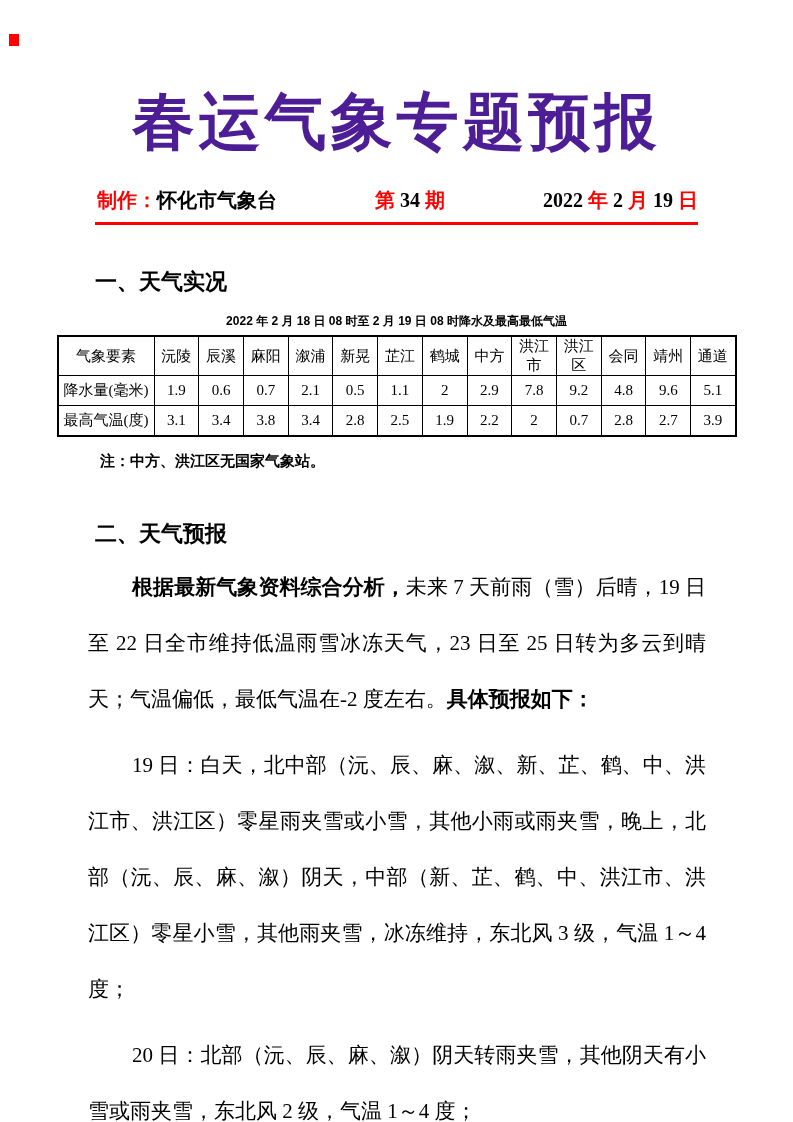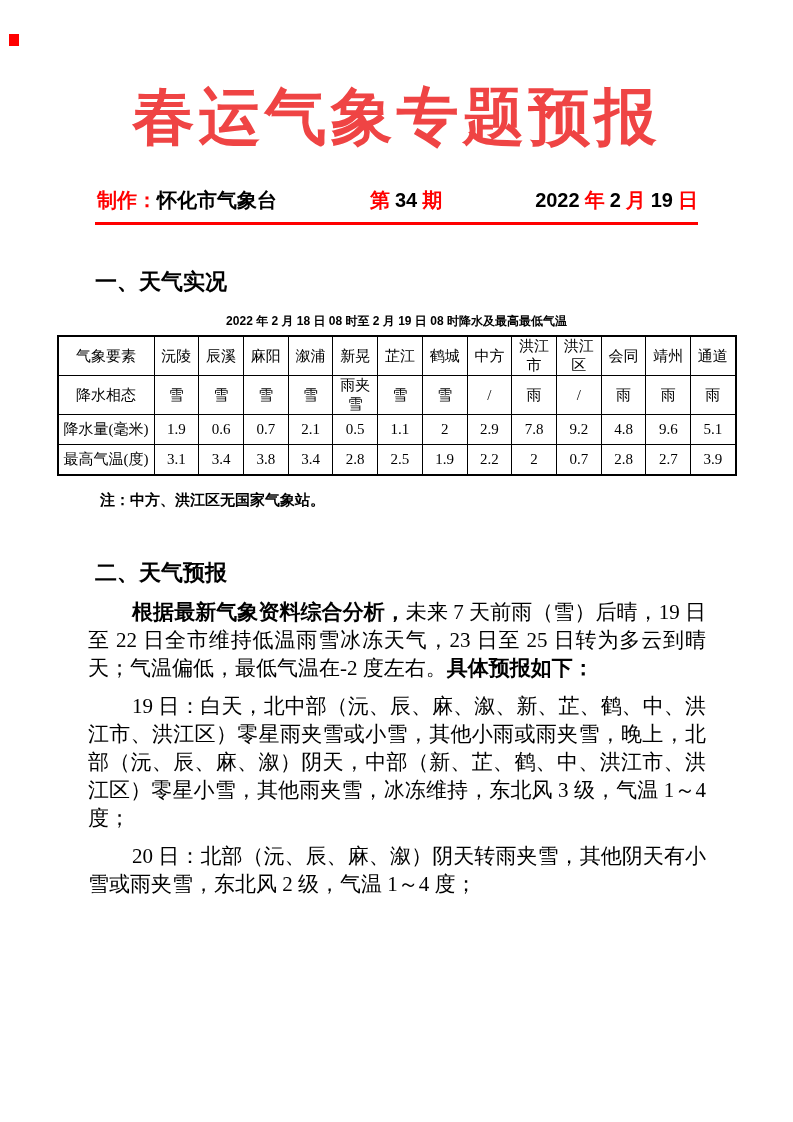--- a/index.html
+++ b/index.html
@@ -2,28 +2,28 @@
 <html><head>
 <meta charset="utf-8">
 <style>
   html,body{margin:0;padding:0;}
   body{
     width:793px;height:1122px;background:#ffffff;position:relative;overflow:hidden;
     font-family:"Liberation Serif","DejaVu Serif",serif;color:#000;
   }
   .corner-mark{position:absolute;left:9px;top:34px;width:10px;height:12px;background:#f00;}
   .doc-title{
-    margin:86px 0 0 0;text-align:center;color:#ef4444;
+    margin:86px 0 0 0;text-align:center;color:#4c1d95;
     font-size:62px;font-weight:bold;letter-spacing:4px;line-height:1.15;
-    font-family:Liberation Mono, monospace;
+    font-family:Liberation Sans, sans-serif;
   }
   .meta-row{
     width:601px;margin:30px 0 0 97px;display:flex;align-items:baseline;
     justify-content:space-between;font-size:20px;font-weight:bold;
-    font-family:Liberation Sans, sans-serif;white-space:nowrap;gap:36px;
+    font-family:Liberation Serif, serif;white-space:nowrap;gap:36px;
   }
   .red{color:#ff0000;}
   .meta-row .num{color:#000;margin:0 5px;}
   .meta-date .num{margin:0 5px;}
   .red-rule{margin:8px 0 0 95px;width:603px;height:3px;background:#ff0000;}
   .sec-heading{
     margin-left:95px;font-size:22px;font-weight:bold;
     font-family:Liberation Serif, serif;
   }
   .s1{margin-top:42px;}
@@ -33,21 +33,21 @@
     font-family:"Liberation Sans","DejaVu Sans",sans-serif;
   }
   table.wx{
     width:680px;margin:5px auto 0;border-collapse:collapse;text-align:center;
     font-size:15px;border:2px solid #000;table-layout:fixed;
   }
   table.wx td{border:1px solid #000;height:29px;padding:0 1px;overflow:hidden;}
   table.wx td.rowlabel{width:93px;}
   .note{margin:15px 0 0 100px;font-size:15px;font-weight:bold;}
   .para{
-    width:618px;margin:10px 0 0 88px;font-size:21px;line-height:28px;
+    width:618px;margin:10px 0 0 88px;font-size:21px;line-height:56px;
     text-align:justify;text-indent:44px;
   }
   .para .b{font-weight:bold;}
 </style>
 </head>
 <body>
 
 <div class="corner-mark"></div>
 
 <h1 class="doc-title">春运气象专题预报</h1>
@@ -74,36 +74,20 @@
         <td>溆浦</td>
         <td>新晃</td>
         <td>芷江</td>
         <td>鹤城</td>
         <td>中方</td>
         <td>洪江市</td>
         <td>洪江区</td>
         <td>会同</td>
         <td>靖州</td>
         <td>通道</td>
-      </tr>
-      <tr>
-        <td class="rowlabel">降水相态</td>
-        <td>雪</td>
-        <td>雪</td>
-        <td>雪</td>
-        <td>雪</td>
-        <td>雨夹雪</td>
-        <td>雪</td>
-        <td>雪</td>
-        <td>/</td>
-        <td>雨</td>
-        <td>/</td>
-        <td>雨</td>
-        <td>雨</td>
-        <td>雨</td>
       </tr>
       <tr>
         <td class="rowlabel">降水量(毫米)</td>
         <td>1.9</td>
         <td>0.6</td>
         <td>0.7</td>
         <td>2.1</td>
         <td>0.5</td>
         <td>1.1</td>
         <td>2</td>

